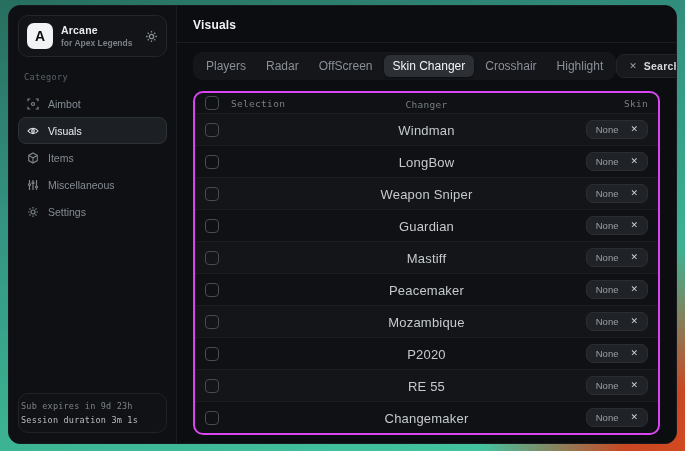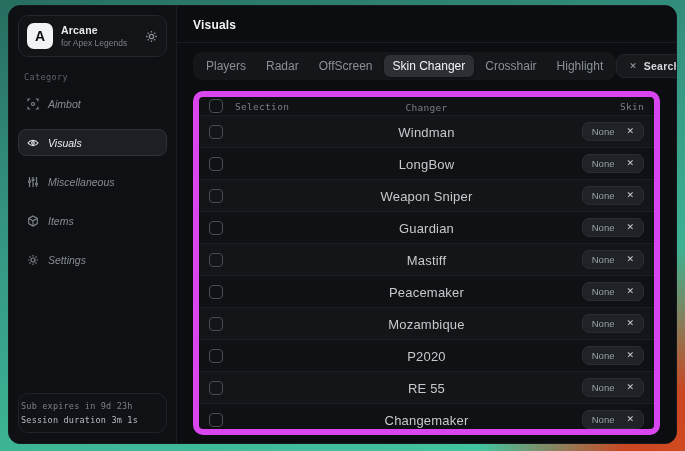--- a/index.html
+++ b/index.html
@@ -29,26 +29,26 @@
     border:1px solid #23272c; background:#121417; border-radius:10px;
     display:flex; align-items:center; gap:8px; padding:7px 8px;
   }
   .logo{
     width:26px; height:26px; border-radius:7px; background:#f2f3f4;
     color:#0c0e10; font-weight:bold; font-size:14px;
     display:flex; align-items:center; justify-content:center; flex:0 0 26px;
   }
   .brand-text{ flex:1; min-width:0; }
   .brand-title{ font-size:10.5px; font-weight:bold; color:#e9ebed; letter-spacing:.2px; }
-  .brand-sub{ font-size:8.5px; color:#7b8187; margin-top:2px; }
+  .brand-sub{ font-size:8.5px; color:#7b8187; margin-top:2px;font-weight:bold; }
   .brand-gear{ color:#8b9197; display:flex; cursor:pointer; }
 
   .cat-label{ font-size:8.5px; color:#5d646b; margin:15px 0 8px 6px; letter-spacing:.4px; }
 
-  .nav{ display:flex; flex-direction:column; gap:12px;font-style:italic; }
+  .nav{ display:flex; flex-direction:column; gap:0; }
   .nav-item{
     display:flex; align-items:center; gap:9px; height:27px; padding:0 8px;
     border-radius:8px; border:1px solid transparent;
     color:#868d94; font-size:10.5px; cursor:pointer;
   }
   .nav-item .nicon{ display:flex; color:#7e858c; }
   .nav-item.active{
     background:#1c2024; border-color:#2d3237; color:#eceef0;
   }
   .nav-item.active .nicon{ color:#d8dbde; }
@@ -80,21 +80,21 @@
   .tab.active{ background:#2c3035; color:#f2f4f6; box-shadow:0 1px 2px rgba(0,0,0,.4); }
   .search-btn{
     display:inline-flex; align-items:center; gap:7px;
     background:#17191d; border:1px solid #22262b; border-radius:8px;
     padding:5px 12px; cursor:pointer;
   }
   .search-x{ font-size:9px; color:#9aa0a6; }
   .search-label{ font-size:10.5px; color:#d4d7da; font-weight:bold; letter-spacing:.2px; }
 
   .table-card{
-    margin:2px 16px 8px 16px; border:6px solid #d946ef; border-radius:10px;
+    margin:2px 16px 8px 16px; border:2px solid #d946ef; border-radius:10px;
     background:#0f1114; overflow:hidden; flex:1;
     display:flex; flex-direction:column;
   }
   .trow{
     display:grid; grid-template-columns:150px 1fr 150px;
     align-items:center; height:32px; padding:0 10px;
   }
   .thead{ height:30px; }
   .thead .hlabel{ font-size:9.5px; color:#787f86; letter-spacing:.3px; }
   .cell-sel{ display:flex; align-items:center; gap:12px; }
@@ -157,37 +157,37 @@
         <span class="nicon">
           <svg width="12" height="12" viewBox="0 0 12 12" fill="none" stroke="currentColor" stroke-width="1.2">
             <path d="M1 6s1.8-2.6 5-2.6S11 6 11 6s-1.8 2.6-5 2.6S1 6 1 6z"></path>
               <circle cx="6" cy="6" r="1.3"></circle>
           </svg>
         </span>
         <span>Visuals</span>
       </div>
       <div class="nav-item">
         <span class="nicon">
+          <svg width="12" height="12" viewBox="0 0 12 12" fill="none" stroke="currentColor" stroke-width="1.1">
+            <path d="M6 1l4.3 2.4v5.2L6 11 1.7 8.6V3.4L6 1z"></path>
+              <path d="M1.7 3.4L6 5.8l4.3-2.4M6 5.8V11"></path>
+          </svg>
+        </span>
+        <span>Items</span>
+      </div>
+      <div class="nav-item">
+        <span class="nicon">
           <svg width="12" height="12" viewBox="0 0 12 12" fill="none" stroke="currentColor" stroke-width="1.2">
             <path d="M2.5 1v3M2.5 7v4M6 1v1.5M6 5.5v5.5M9.5 1v6M9.5 9.5V11"></path>
             <circle cx="2.5" cy="5.5" r="1"></circle>
               <circle cx="6" cy="3.8" r="1"></circle>
               <circle cx="9.5" cy="8" r="1"></circle>
           </svg>
         </span>
         <span>Miscellaneous</span>
-      </div>
-      <div class="nav-item">
-        <span class="nicon">
-          <svg width="12" height="12" viewBox="0 0 12 12" fill="none" stroke="currentColor" stroke-width="1.1">
-            <path d="M6 1l4.3 2.4v5.2L6 11 1.7 8.6V3.4L6 1z"></path>
-              <path d="M1.7 3.4L6 5.8l4.3-2.4M6 5.8V11"></path>
-          </svg>
-        </span>
-        <span>Items</span>
       </div>
       <div class="nav-item">
         <span class="nicon">
           <svg width="12" height="12" viewBox="0 0 12 12" fill="none" stroke="currentColor" stroke-width="1.2">
             <circle cx="6" cy="6" r="2"></circle>
             <path d="M6 1v1.4M6 9.6V11M1 6h1.4M9.6 6H11M2.5 2.5l1 1M8.5 8.5l1 1M9.5 2.5l-1 1M3.5 8.5l-1 1"></path>
           </svg>
         </span>
         <span>Settings</span>
       </div>

